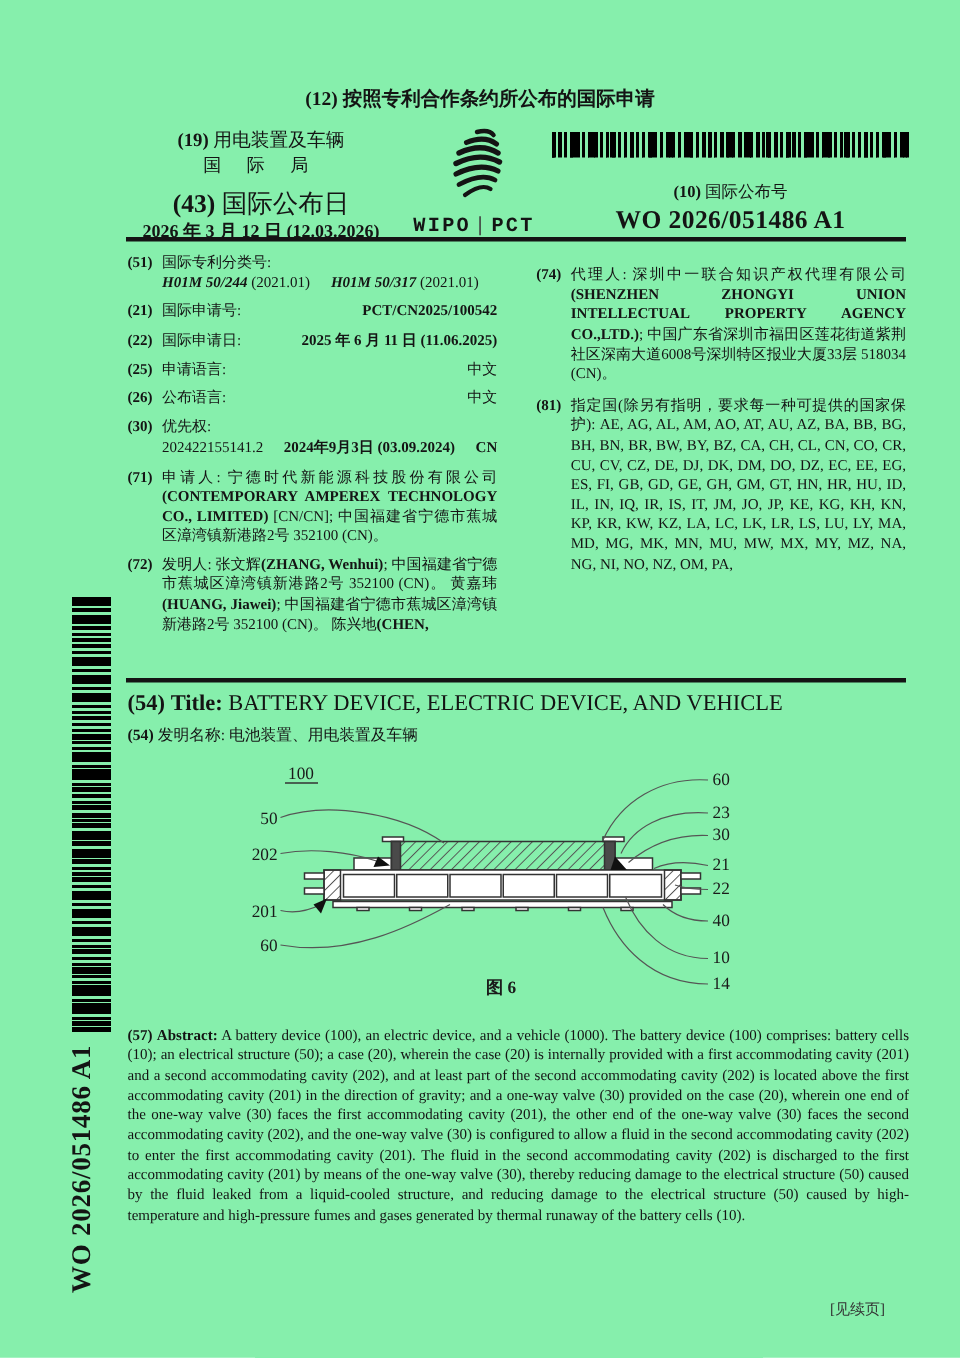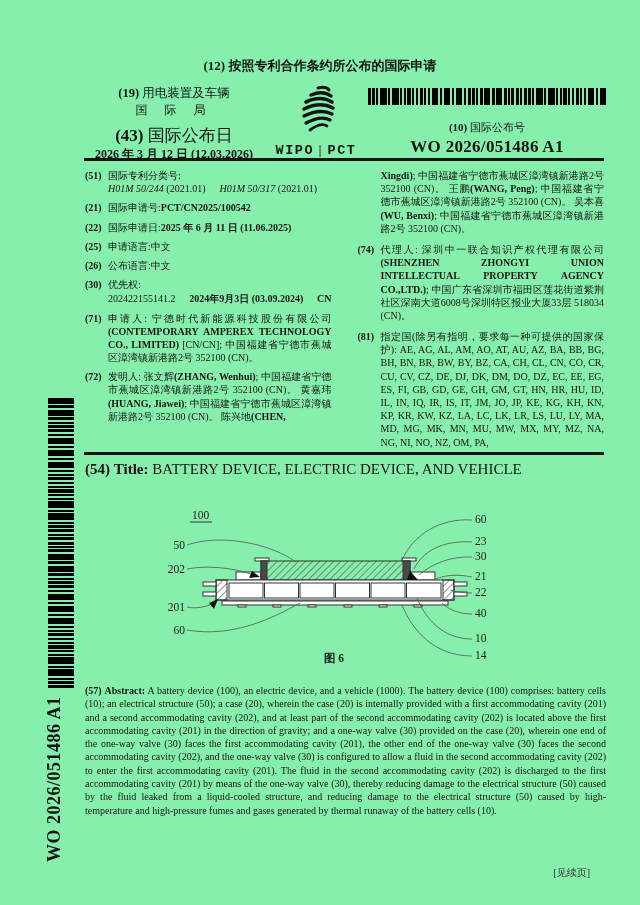--- a/index.html
+++ b/index.html
@@ -27,23 +27,23 @@
   .pubno-label .tag{font-weight:bold;}
   .pubno{font-size:17px;font-weight:bold;margin-top:2px;letter-spacing:0.3px;}
   .rule{position:absolute;left:84px;width:520px;height:3px;background:#141414;}
   .rule-top{top:158px;}
   .rule-mid{top:452px;}
   
   .cols{position:absolute;top:169px;left:85px;width:519px;display:flex;gap:26px;font-size:10px;line-height:1.32;}
   .col{width:247px;}
   .field{position:relative;padding-left:23px;margin-bottom:6px;text-align:justify;}
   .field .tag{position:absolute;left:0;top:0;font-weight:bold;}
-  .kv{display:flex;justify-content:flex-start;}
+  .kv{display:flex;justify-content:space-between;}
   .ipc-line{display:flex;gap:14px;}
-  .ipc{font-weight:normal;font-style:italic;}
+  .ipc{font-weight:bold;font-style:italic;}
   .prio-line{display:flex;justify-content:space-between;margin-top:1px;}
   
   .title-en{position:absolute;top:461px;left:85px;width:520px;font-size:15px;}
   .title-zh{position:absolute;top:483px;left:85px;width:520px;font-size:10.5px;}
   
   .figure{position:absolute;top:506px;left:148px;width:372px;height:164px;}
   
   .abstract{position:absolute;top:684px;left:85px;width:521px;font-size:10px;line-height:1.33;text-align:justify;}
   
   .barcode-v{position:absolute;left:48px;top:396px;width:26px;height:292px;background-color:#fff;background:
@@ -154,23 +154,20 @@
       <div class="field">
         <span class="tag">(72)</span>
         <span>发明人:</span>
         <span>张文辉</span><span class="b">(ZHANG, Wenhui)</span><span>; 中国福建省宁德市蕉城区漳湾镇新港路2号 352100 (CN)。 </span><span>黄嘉玮</span><span class="b">(HUANG, Jiawei)</span><span>; 中国福建省宁德市蕉城区漳湾镇新港路2号 352100 (CN)。 </span><span>陈兴地</span><span class="b">(CHEN,</span>
       </div>
 
     </div>
 
     <div class="col">
 
-      <div class="field" style="padding-left:23px;">
-        <span class="b">Xingdi)</span><span>; 中国福建省宁德市蕉城区漳湾镇新港路2号 352100 (CN)。 </span><span>王鹏</span><span class="b">(WANG, Peng)</span><span>; 中国福建省宁德市蕉城区漳湾镇新港路2号 352100 (CN)。 </span><span>吴本喜</span><span class="b">(WU, Benxi)</span><span>; 中国福建省宁德市蕉城区漳湾镇新港路2号 352100 (CN)。</span>
-      </div>
 
       <div class="field" style="margin-top:8px;">
         <span class="tag">(74)</span>
         <span>代理人:</span>
         <span>深圳中一联合知识产权代理有限公司 </span><span class="b">(SHENZHEN ZHONGYI UNION INTELLECTUAL PROPERTY AGENCY CO.,LTD.)</span><span>; 中国广东省深圳市福田区莲花街道紫荆社区深南大道6008号深圳特区报业大厦33层 518034 (CN)。</span>
       </div>
 
       <div class="field" style="margin-top:8px;">
         <span class="tag">(81)</span>
         <span>指定国(除另有指明，要求每一种可提供的国家保护): AE, AG, AL, AM, AO, AT, AU, AZ, BA, BB, BG, BH, BN, BR, BW, BY, BZ, CA, CH, CL, CN, CO, CR, CU, CV, CZ, DE, DJ, DK, DM, DO, DZ, EC, EE, EG, ES, FI, GB, GD, GE, GH, GM, GT, HN, HR, HU, ID, IL, IN, IQ, IR, IS, IT, JM, JO, JP, KE, KG, KH, KN, KP, KR, KW, KZ, LA, LC, LK, LR, LS, LU, LY, MA, MD, MG, MK, MN, MU, MW, MX, MY, MZ, NA, NG, NI, NO, NZ, OM, PA,</span>
@@ -178,20 +175,25 @@
 
     </div>
   </div>
 
   <div class="rule rule-mid"></div>
 
   <div class="title-en">
     <span class="b">(54)</span>
     <span class="b">Title:</span>
     <span>BATTERY DEVICE, ELECTRIC DEVICE, AND VEHICLE</span>
+  </div>
+  <div class="title-zh">
+    <span class="b">(54)</span>
+    <span>发明名称:</span>
+    <span>电池装置、用电装置及车辆</span>
   </div>
 
   <div class="figure">
     <svg width="372" height="164" viewBox="0 0 372 164">
       <defs>
         <pattern id="hatch" patternUnits="userSpaceOnUse" width="5" height="5" patternTransform="rotate(45)">
           <line x1="0" y1="0" x2="0" y2="5" stroke="#555" stroke-width="1.3"></line>
         </pattern>
       </defs>
       <g stroke="#333" stroke-width="1" fill="none">

